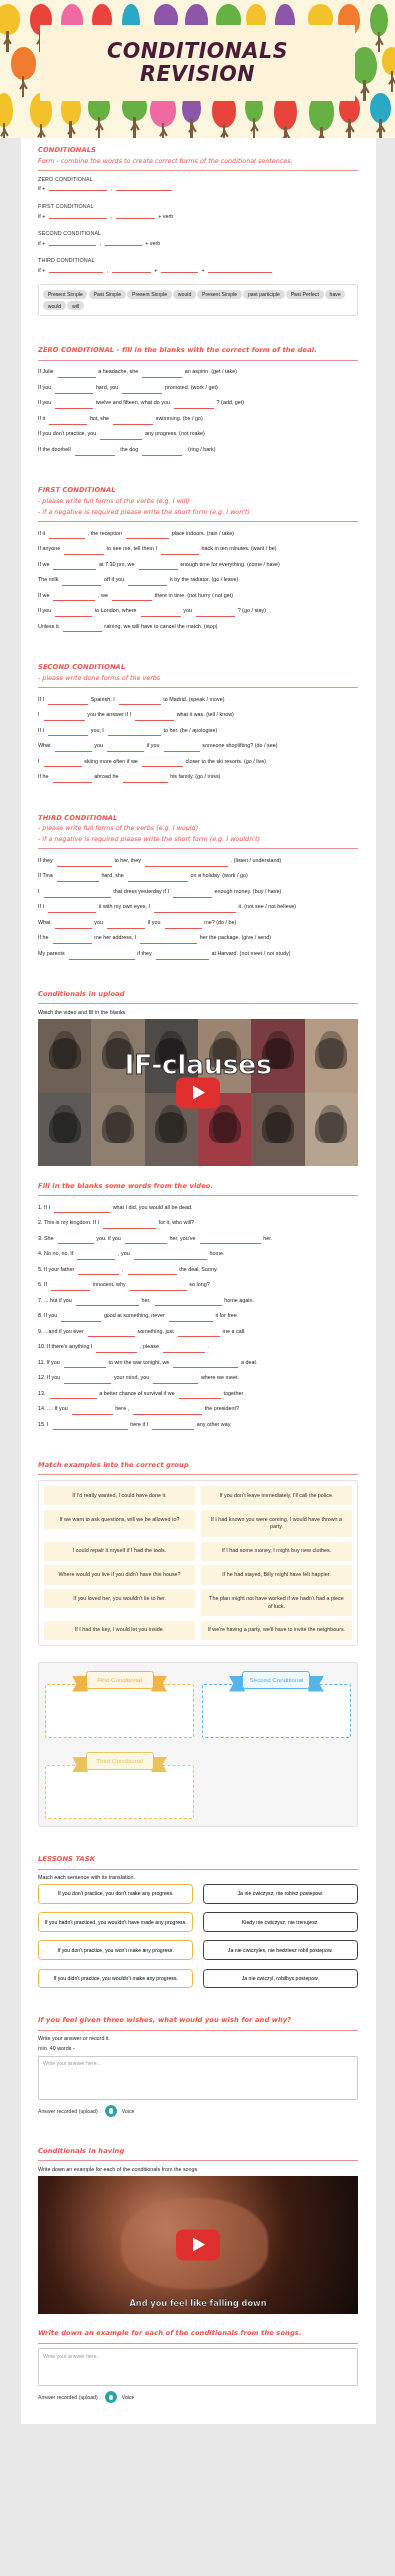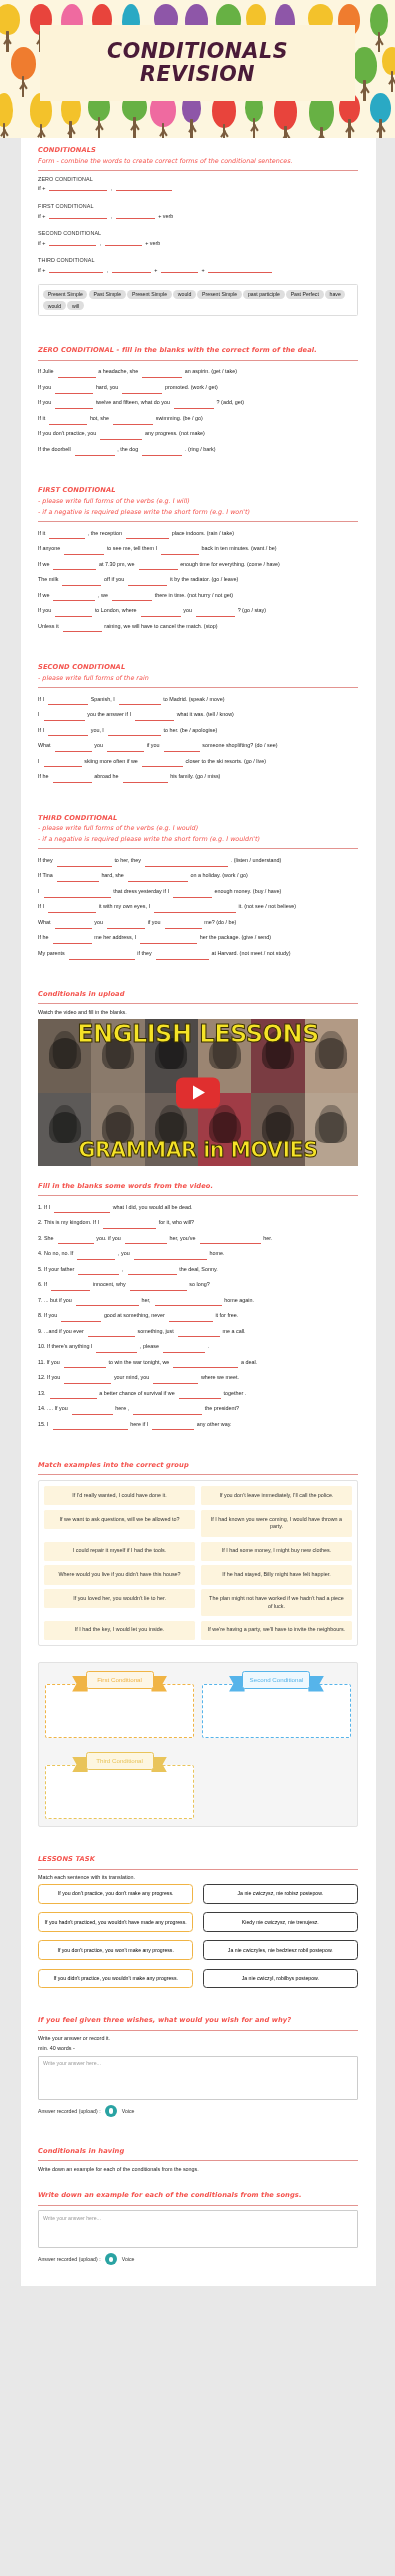--- a/index.html
+++ b/index.html
@@ -479,21 +479,21 @@
             <p class="sent"><span>If we </span><span class="blank" style="width: 42px;"></span><span>, we </span><span class="blank" style="width: 40px;"></span><span>there in time. (not hurry / not get) </span></p>
             <p class="sent"><span>If you </span><span class="blank" style="width: 37px;"></span><span>to London, where </span><span class="blank" style="width: 40px;"></span><span>you </span><span class="blank" style="width: 39px;"></span><span>? (go / stay) </span></p>
             <p class="sent"><span>Unless it </span><span class="blank" style="width: 39px;"></span><span>raining, we will have to cancel the match. (stop) </span></p>
           </div>
       </div>
 
       <div class="spacer-l"></div>
 
       <div>
         <p class="sec-title">SECOND CONDITIONAL</p>
-        <p class="sec-sub">- please write full forms of the rain</p>
+        <p class="sec-sub">- please write done forms of the verbs</p>
         <hr class="rule">
         <div id="second-sent">
             <p class="sent"><span>If I </span><span class="blank" style="width: 40px;"></span><span>Spanish, I </span><span class="blank" style="width: 42px;"></span><span>to Madrid. (speak / move) </span></p>
             <p class="sent"><span>I </span><span class="blank" style="width: 41px;"></span><span>you the answer if I </span><span class="blank" style="width: 39px;"></span><span>what it was. (tell / know) </span></p>
             <p class="sent"><span>If I </span><span class="blank" style="width: 40px;"></span><span>you, I </span><span class="blank" style="width: 53px;"></span><span>to her. (be / apologise) </span></p>
             <p class="sent"><span>What </span><span class="blank" style="width: 37px;"></span><span>you </span><span class="blank" style="width: 37px;"></span><span>if you </span><span class="blank" style="width: 36px;"></span><span>someone shoplifting? (do / see) </span></p>
             <p class="sent"><span>I </span><span class="blank" style="width: 38px;"></span><span>skiing more often if we </span><span class="blank" style="width: 41px;"></span><span>closer to the ski resorts. (go / live) </span></p>
             <p class="sent"><span>If he </span><span class="blank" style="width: 39px;"></span><span>abroad he </span><span class="blank" style="width: 45px;"></span><span>his family. (go / miss) </span></p>
           </div>
       </div>
@@ -567,22 +567,21 @@
               </div>
               <div class="vcell" style="background: rgb(110, 92, 82);">
                 <div class="vhair"></div>
                 <div class="vface"></div>
               </div>
               <div class="vcell" style="background: rgb(182, 163, 144);">
                 <div class="vhair"></div>
                 <div class="vface"></div>
               </div>
             </div>
-          <div class="vtxt1">ENGLISH LESSONS</div>
-          <div class="vtxt3">GRAMMAR in MOVIES</div>
+          <div class="vtxt2">IF-clauses</div>
           <div class="play"></div>
         </div>
 
         <div class="spacer-m"></div>
 
         <p class="sec-title">Fill in the blanks some words from the video.</p>
         <hr class="rule">
         <div id="movie-items">
             <p class="sent"><span>1. </span><span>If I </span><span class="blank" style="width: 56px;"></span><span>what I did, you would all be dead. </span></p>
             <p class="sent"><span>2. </span><span>This is my kingdom. If I </span><span class="blank" style="width: 53px;"></span><span>for it, who will? </span></p>
@@ -689,20 +688,26 @@
         </div>
       </div>
 
       <div class="spacer-l"></div>
 
       <div>
         <p class="sec-title">Conditionals in having</p>
         <hr class="rule">
         <p class="plain">Write down an example for each of the conditionals from the songs.</p>
 
+        <div class="songimg">
+          <div class="sbg"></div>
+          <div class="sface"></div>
+          <div class="play"></div>
+          <div class="scap">And you feel like falling down</div>
+        </div>
 
         <div class="spacer-m"></div>
 
         <p class="sec-title">Write down an example for each of the conditionals from the songs.</p>
         <hr class="rule">
         <div class="ta" style="height:38px">Write your answer here...</div>
         <div class="ansrow">
           <span class="ans-label">Answer recorded (upload) :</span>
           <span class="mic">
               <span></span>

